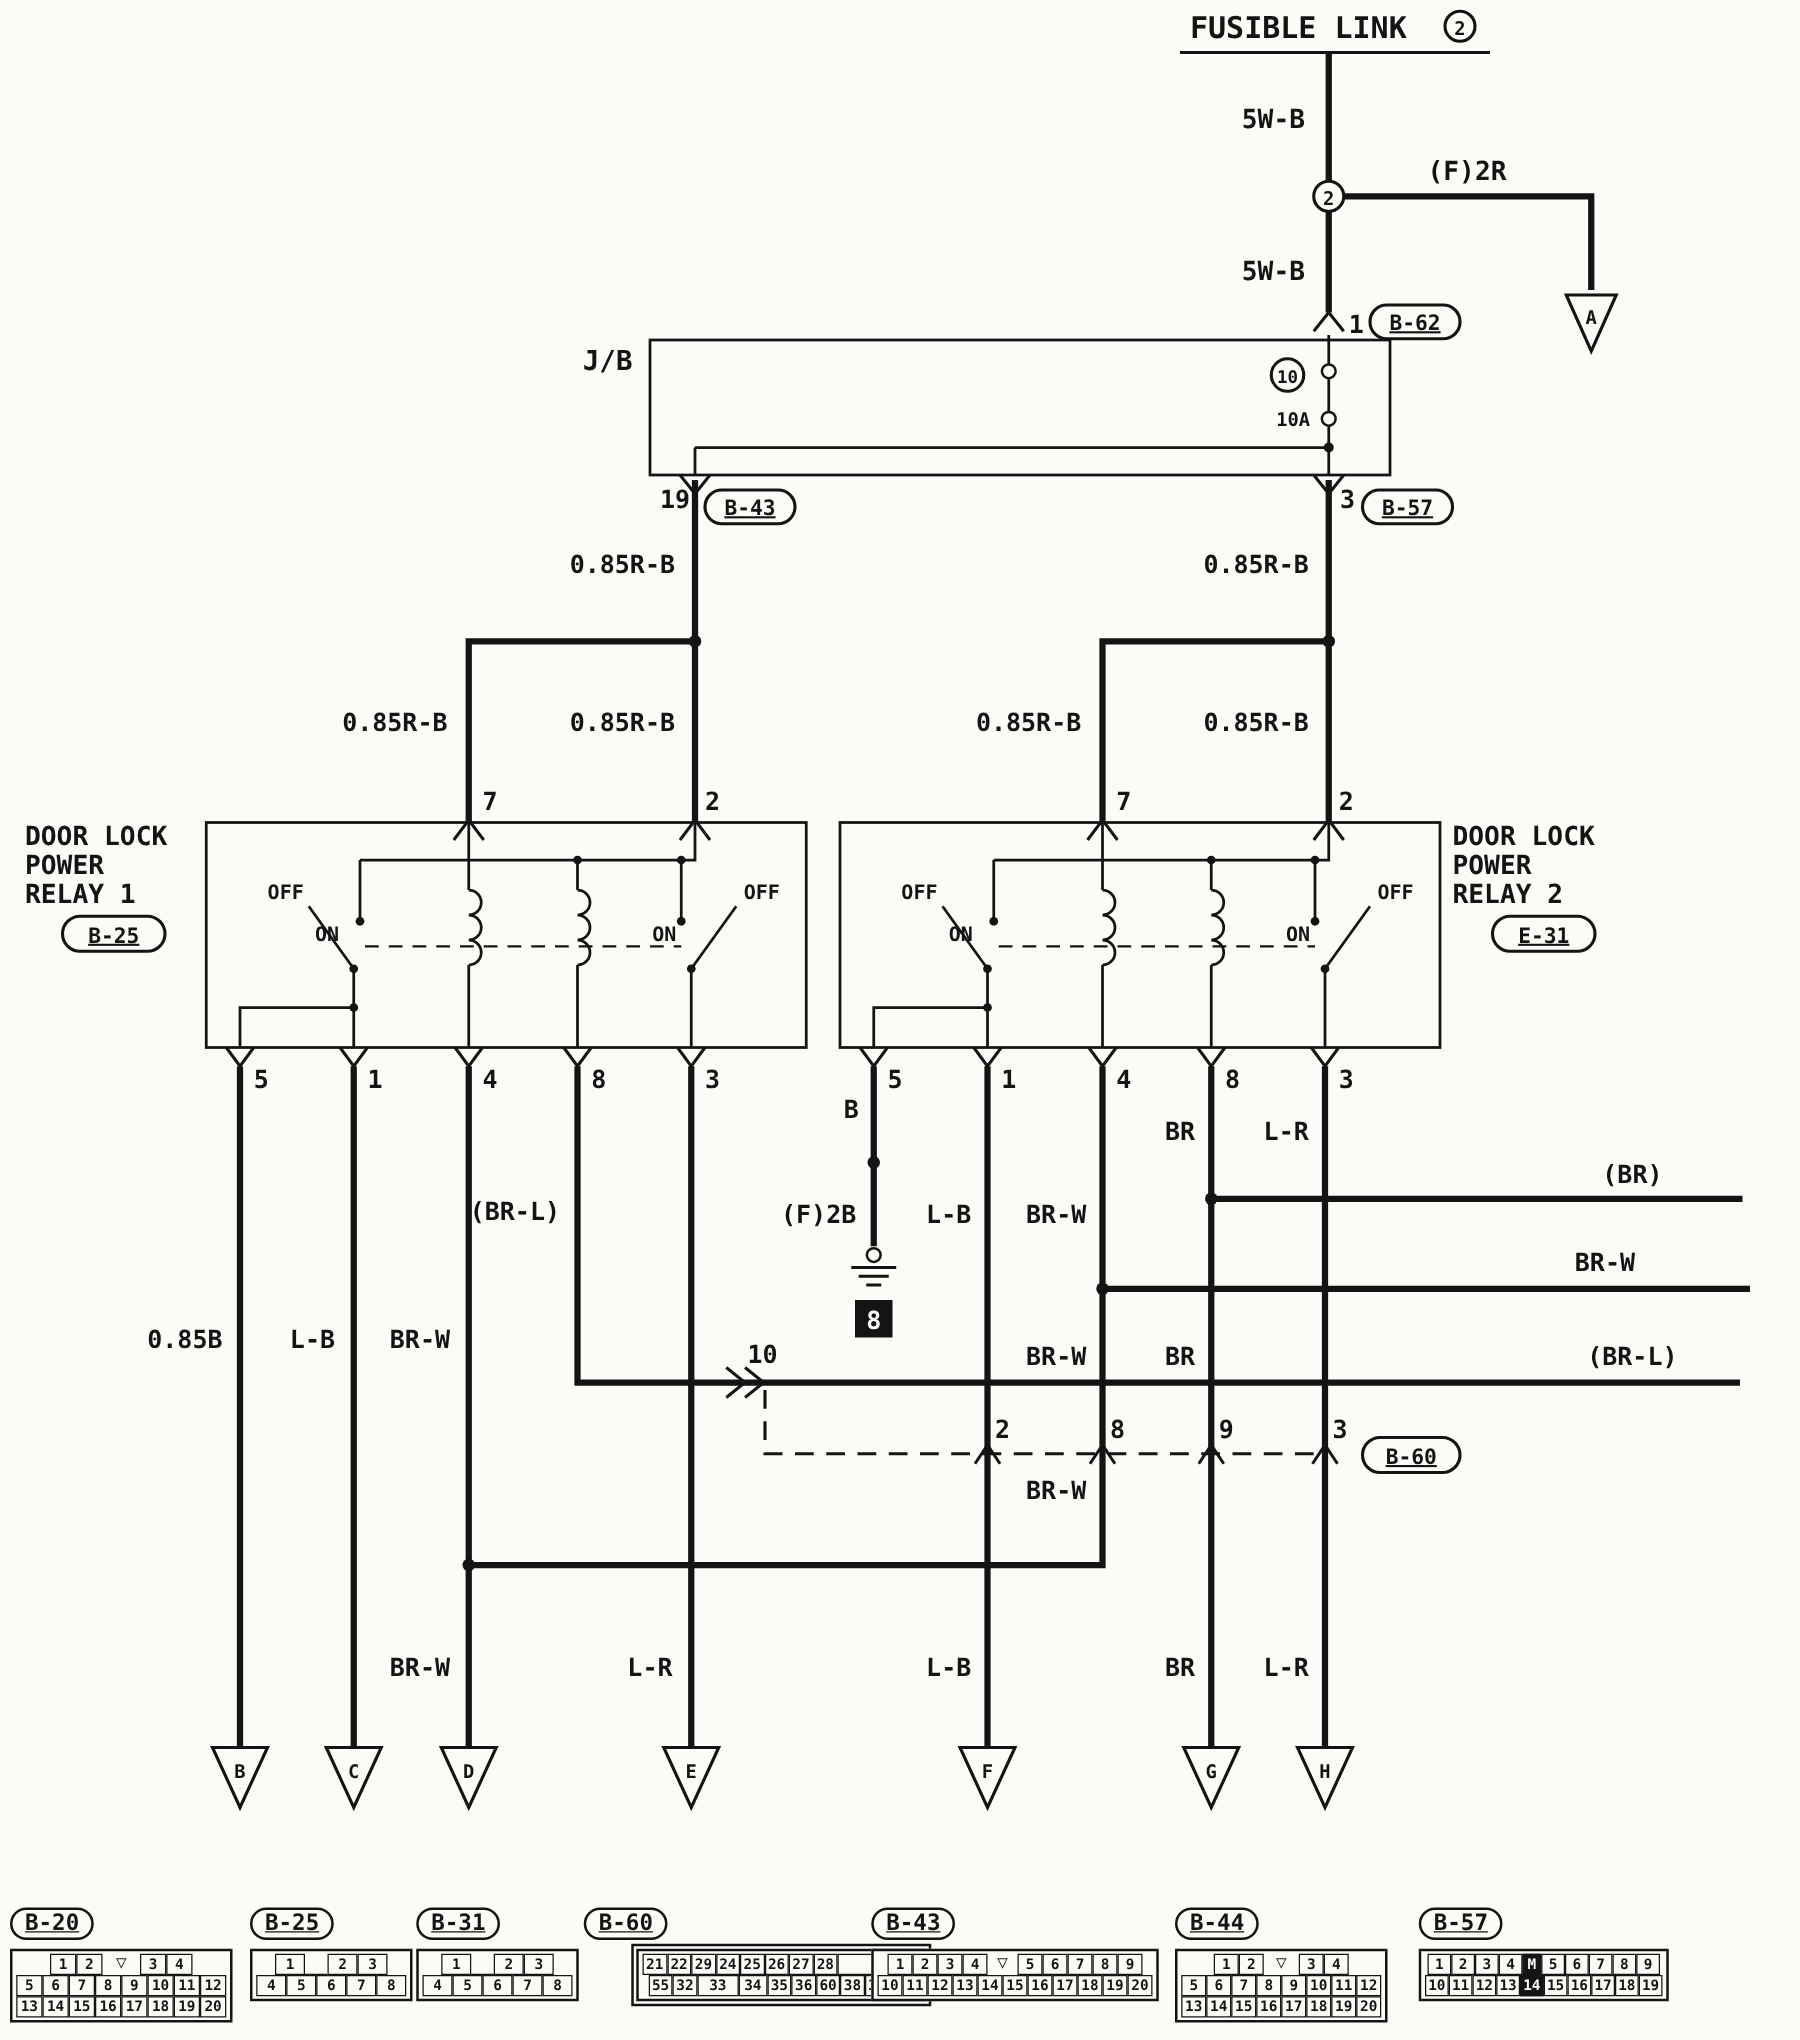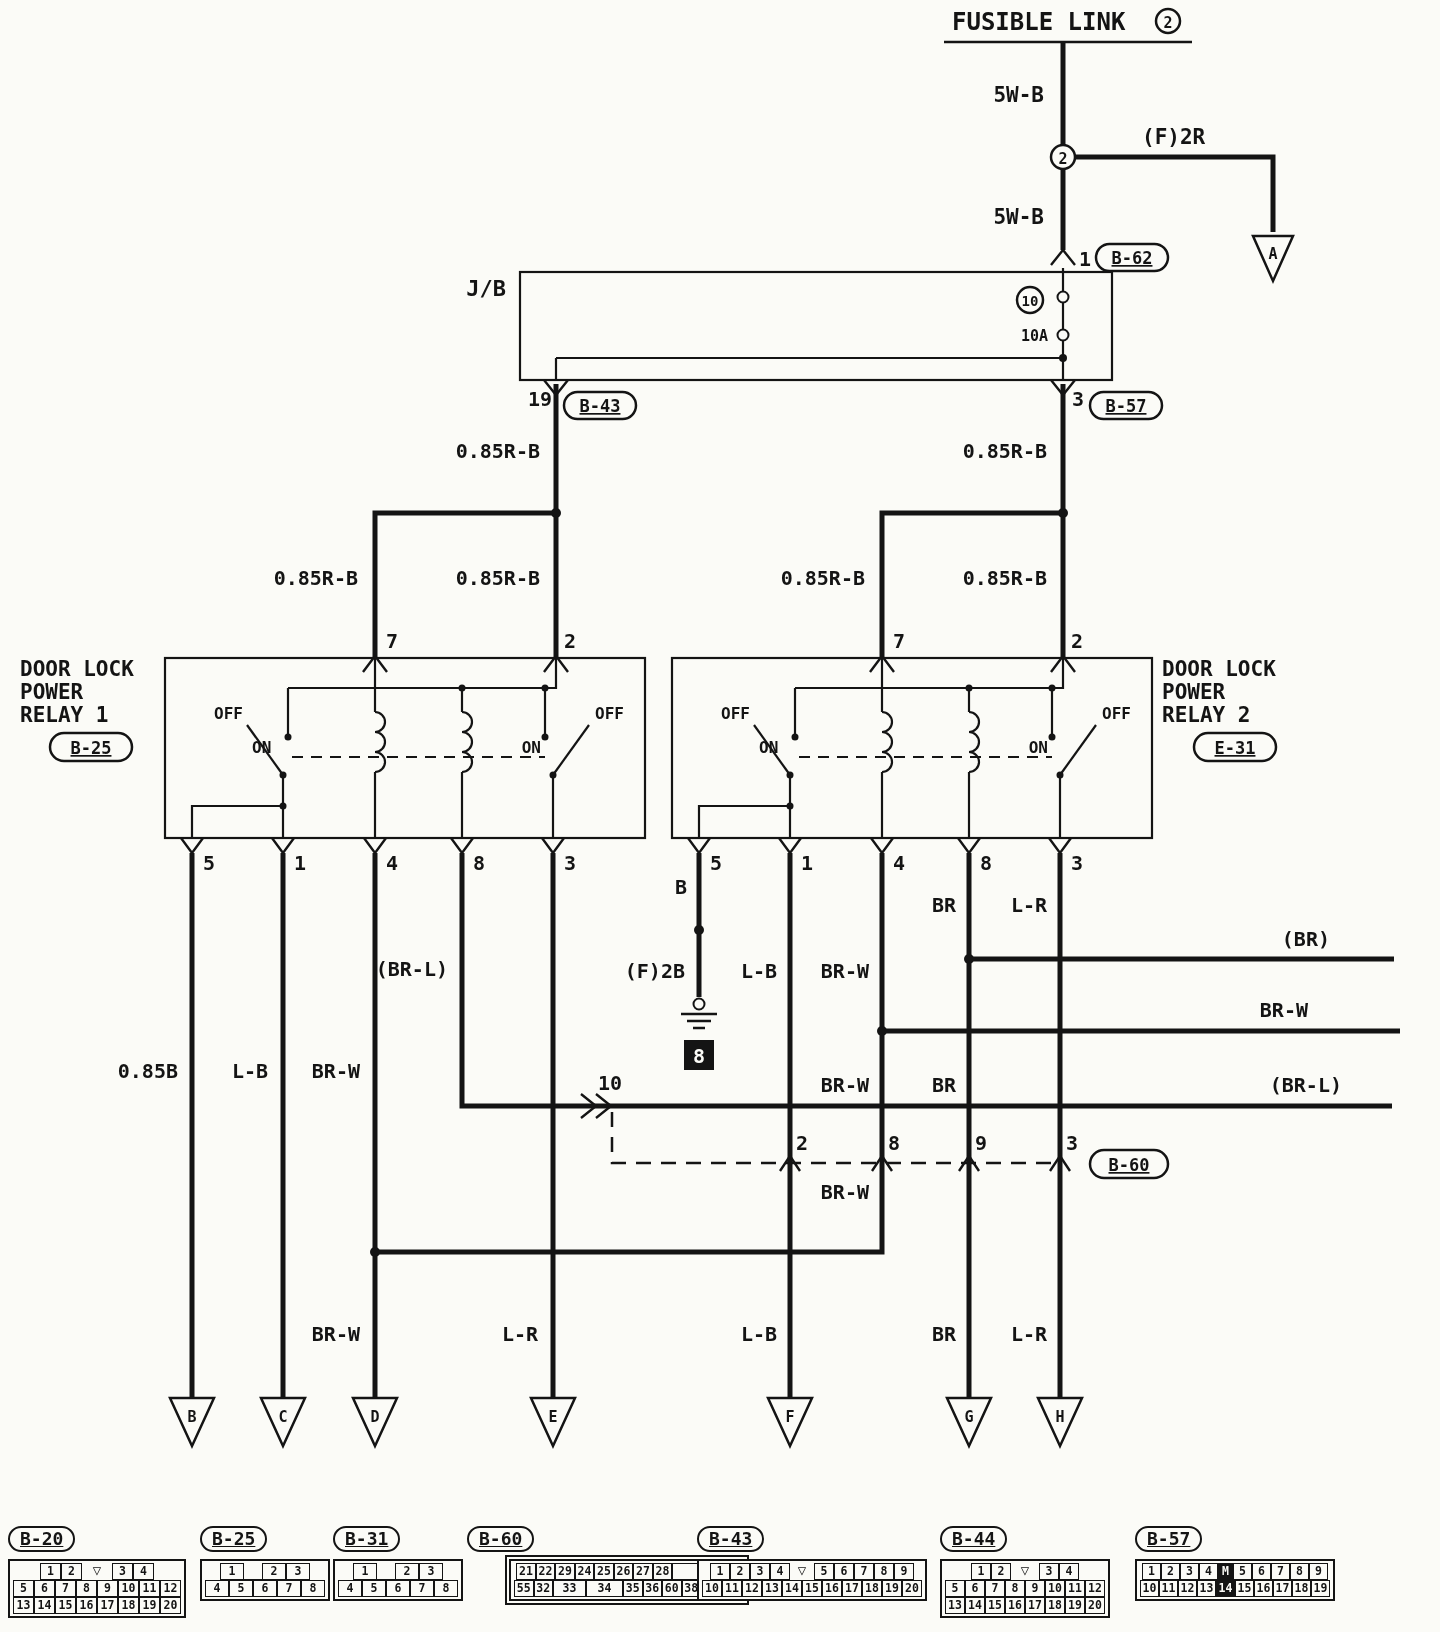--- a/index.html
+++ b/index.html
@@ -304,21 +304,21 @@
             <div class="cell" style="width: 19.5px;">25</div>
             <div class="cell" style="width: 19.5px;">26</div>
             <div class="cell" style="width: 19.5px;">27</div>
             <div class="cell" style="width: 19.5px;">28</div>
             <div class="cell" style="width: 19.5px; padding-left: 44px;">29</div>
             <div class="cell" style="width: 19.5px;">40</div>
           </div><div class="conn-row">
             <div class="cell" style="width: 19.5px;">55</div>
             <div class="cell" style="width: 19.5px;">32</div>
             <div class="cell" style="width: 33px;">33</div>
-            <div class="cell" style="width: 37px;">34</div>
+            <div class="cell" style="width: 23px;">34</div>
             <div class="cell" style="width: 19.5px;">35</div>
             <div class="cell" style="width: 19.5px;">36</div>
             <div class="cell" style="width: 19.5px;">60</div>
             <div class="cell" style="width: 19.5px;">38</div>
             <div class="cell" style="width: 19.5px;">39</div>
             <div class="cell" style="width: 19.5px;">40</div>
           </div></div></div>
       <div class="conn" style="left: 697px; top: 1482px;"><div class="conn-label">B-43</div><br><div class="conn-box"><div class="conn-row">
             <div class="cell" style="width: 20px;">1</div>
             <div class="cell" style="width: 20px;">2</div>

